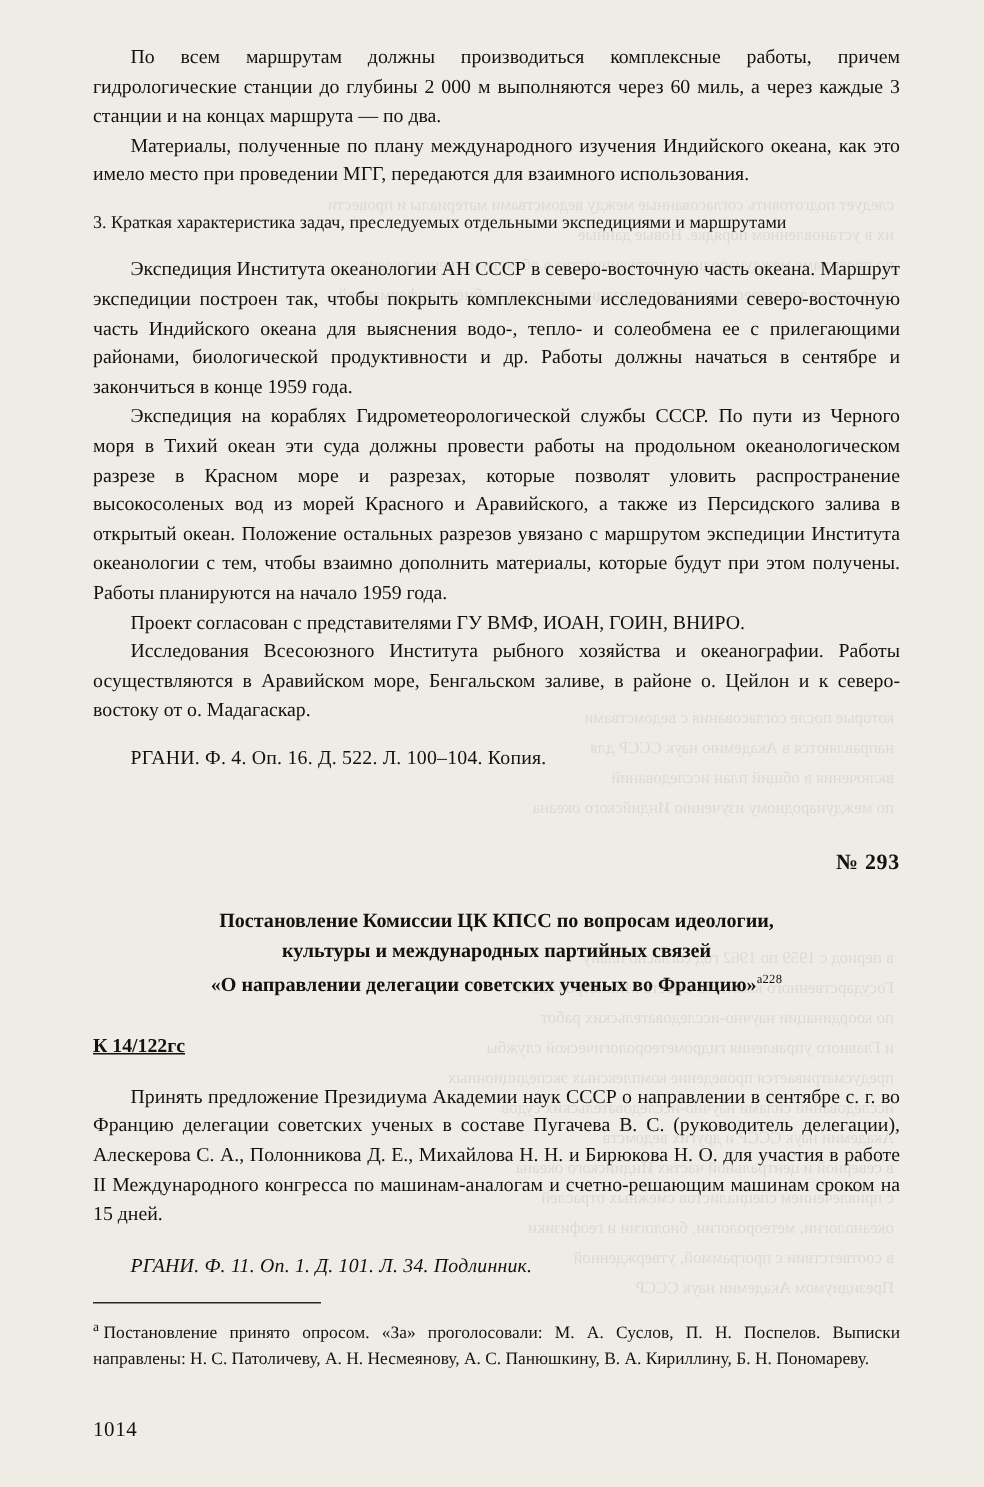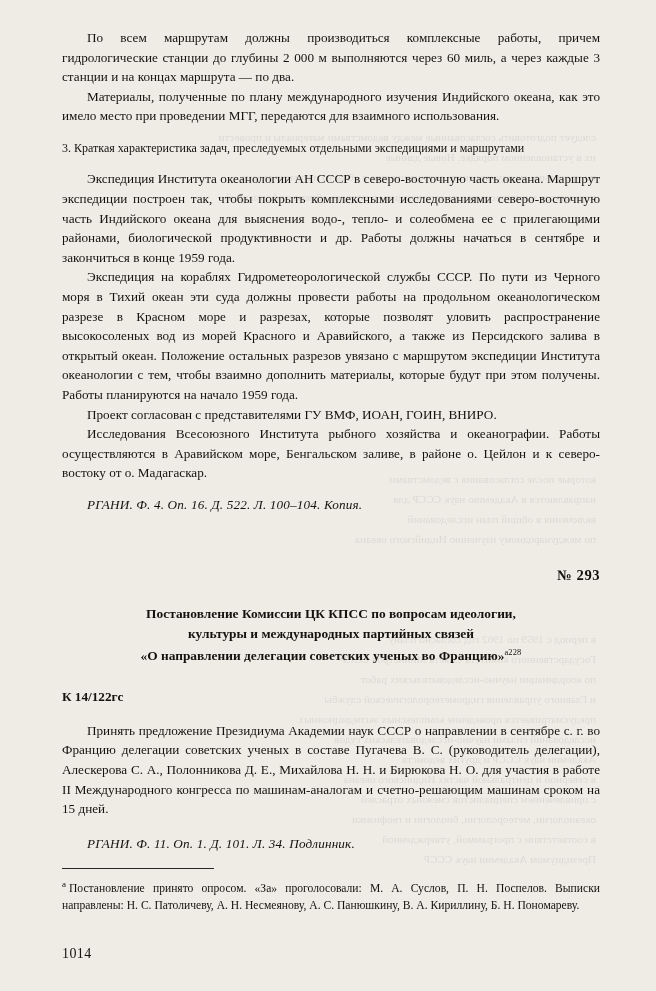--- a/index.html
+++ b/index.html
@@ -55,21 +55,20 @@
     margin-top: 13px;
     margin-bottom: 11px;
     font-size: 12px;
     line-height: 19.4px;
     text-align: left;
     text-indent: 0;
   }
 
   .archref {
     margin-top: 12px;
-    font-style: italic;
     font-size: 13.2px;
     text-indent: 25px;
     letter-spacing: 0.15px;
   }
 
   .docnum {
     margin-top: 52px;
     text-align: right;
     font-size: 14.6px;
     font-weight: bold;
@@ -94,21 +93,21 @@
 
   .metarow {
     margin-top: 22px;
     display: flex;
     justify-content: space-between;
     align-items: flex-start;
     font-weight: bold;
     font-size: 13.2px;
     line-height: 18.4px;
   }
-  .metarow .left { text-align: left; }
+  .metarow .left { text-align: left; text-decoration: underline; }
   .metarow .right { text-align: right; }
 
   .body-block { margin-top: 14px; }
 
   .archref2 {
     margin-top: 15px;
     font-style: italic;
     font-size: 13.2px;
     text-indent: 25px;
     letter-spacing: 0.15px;

